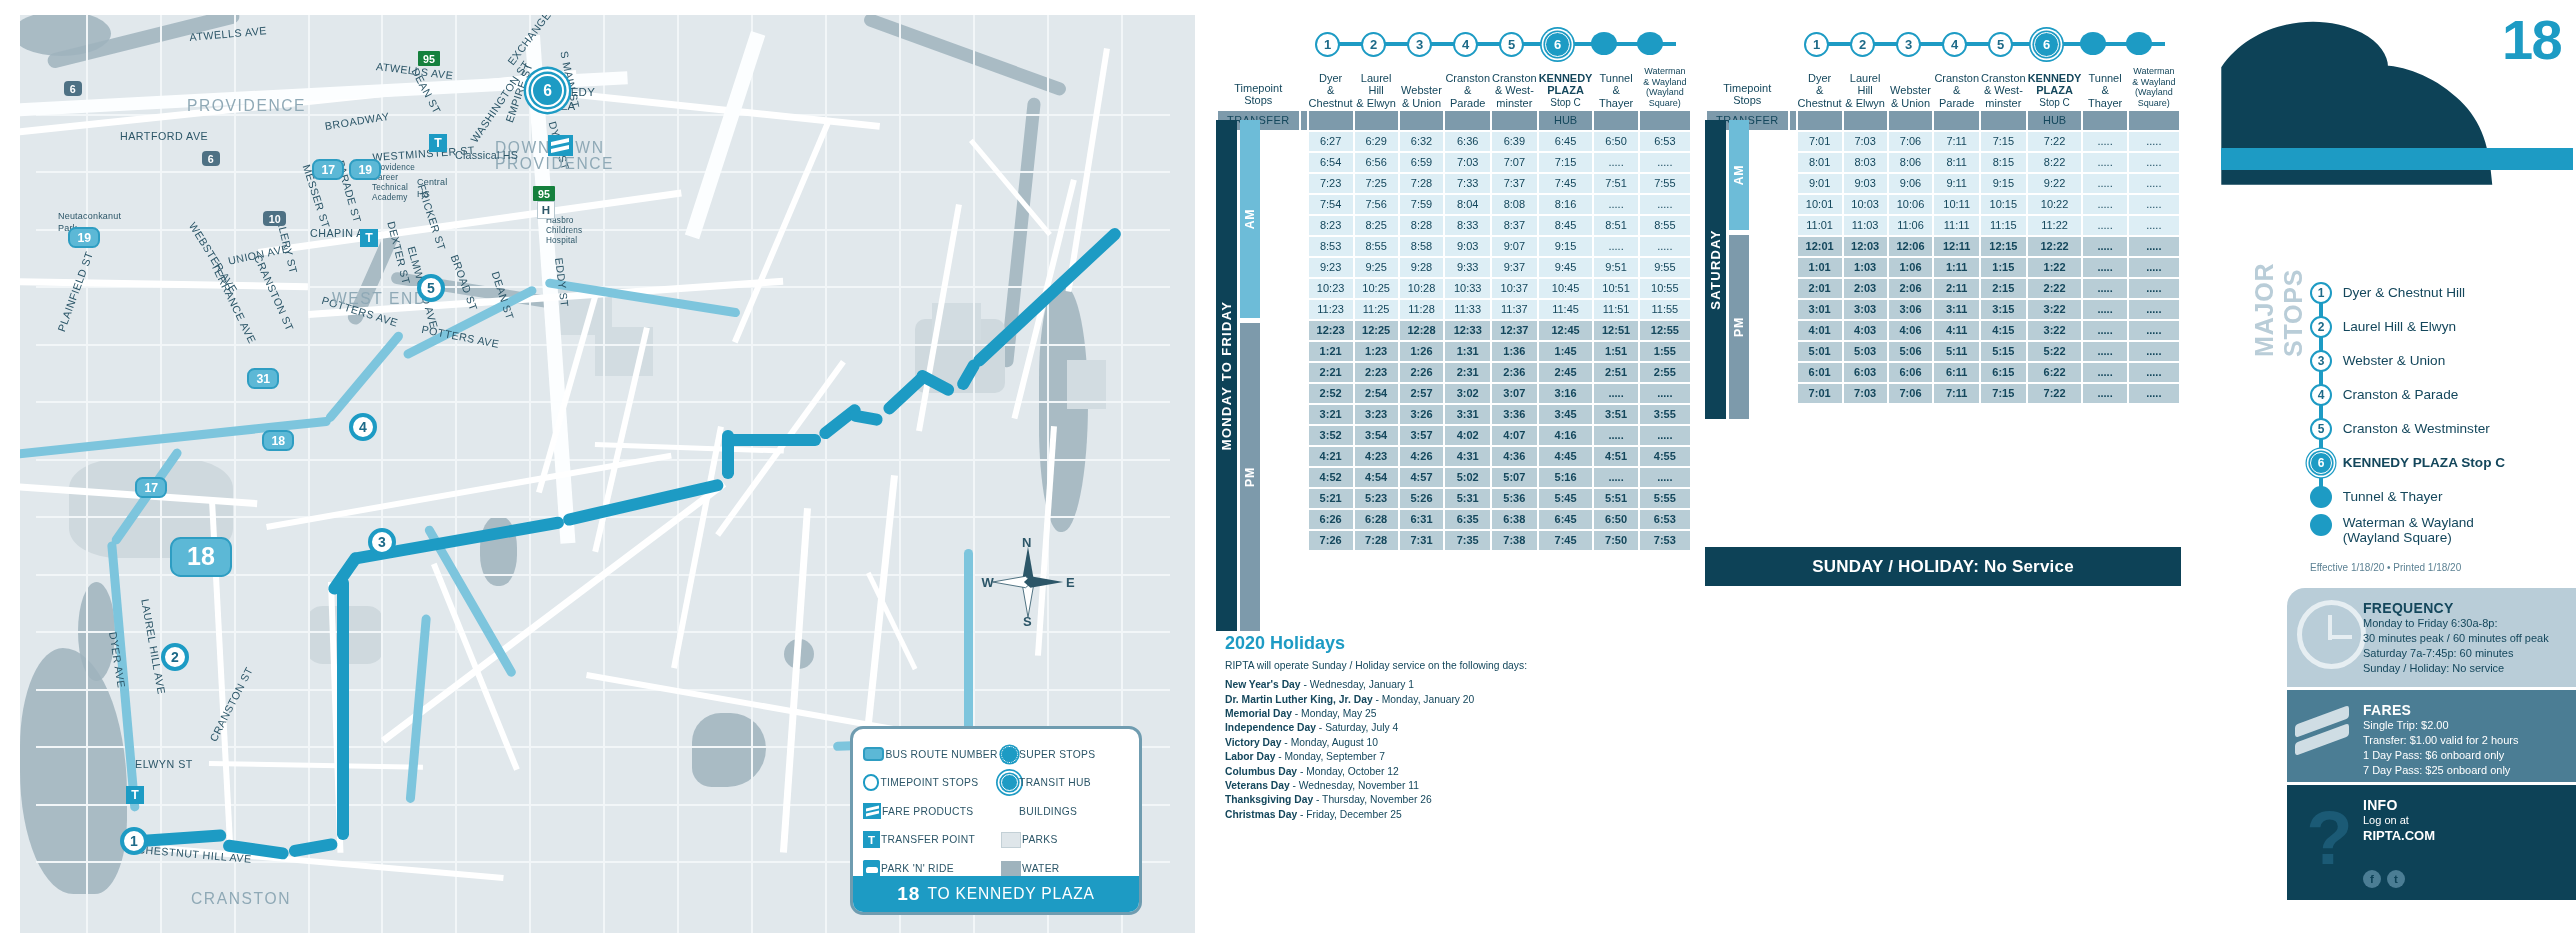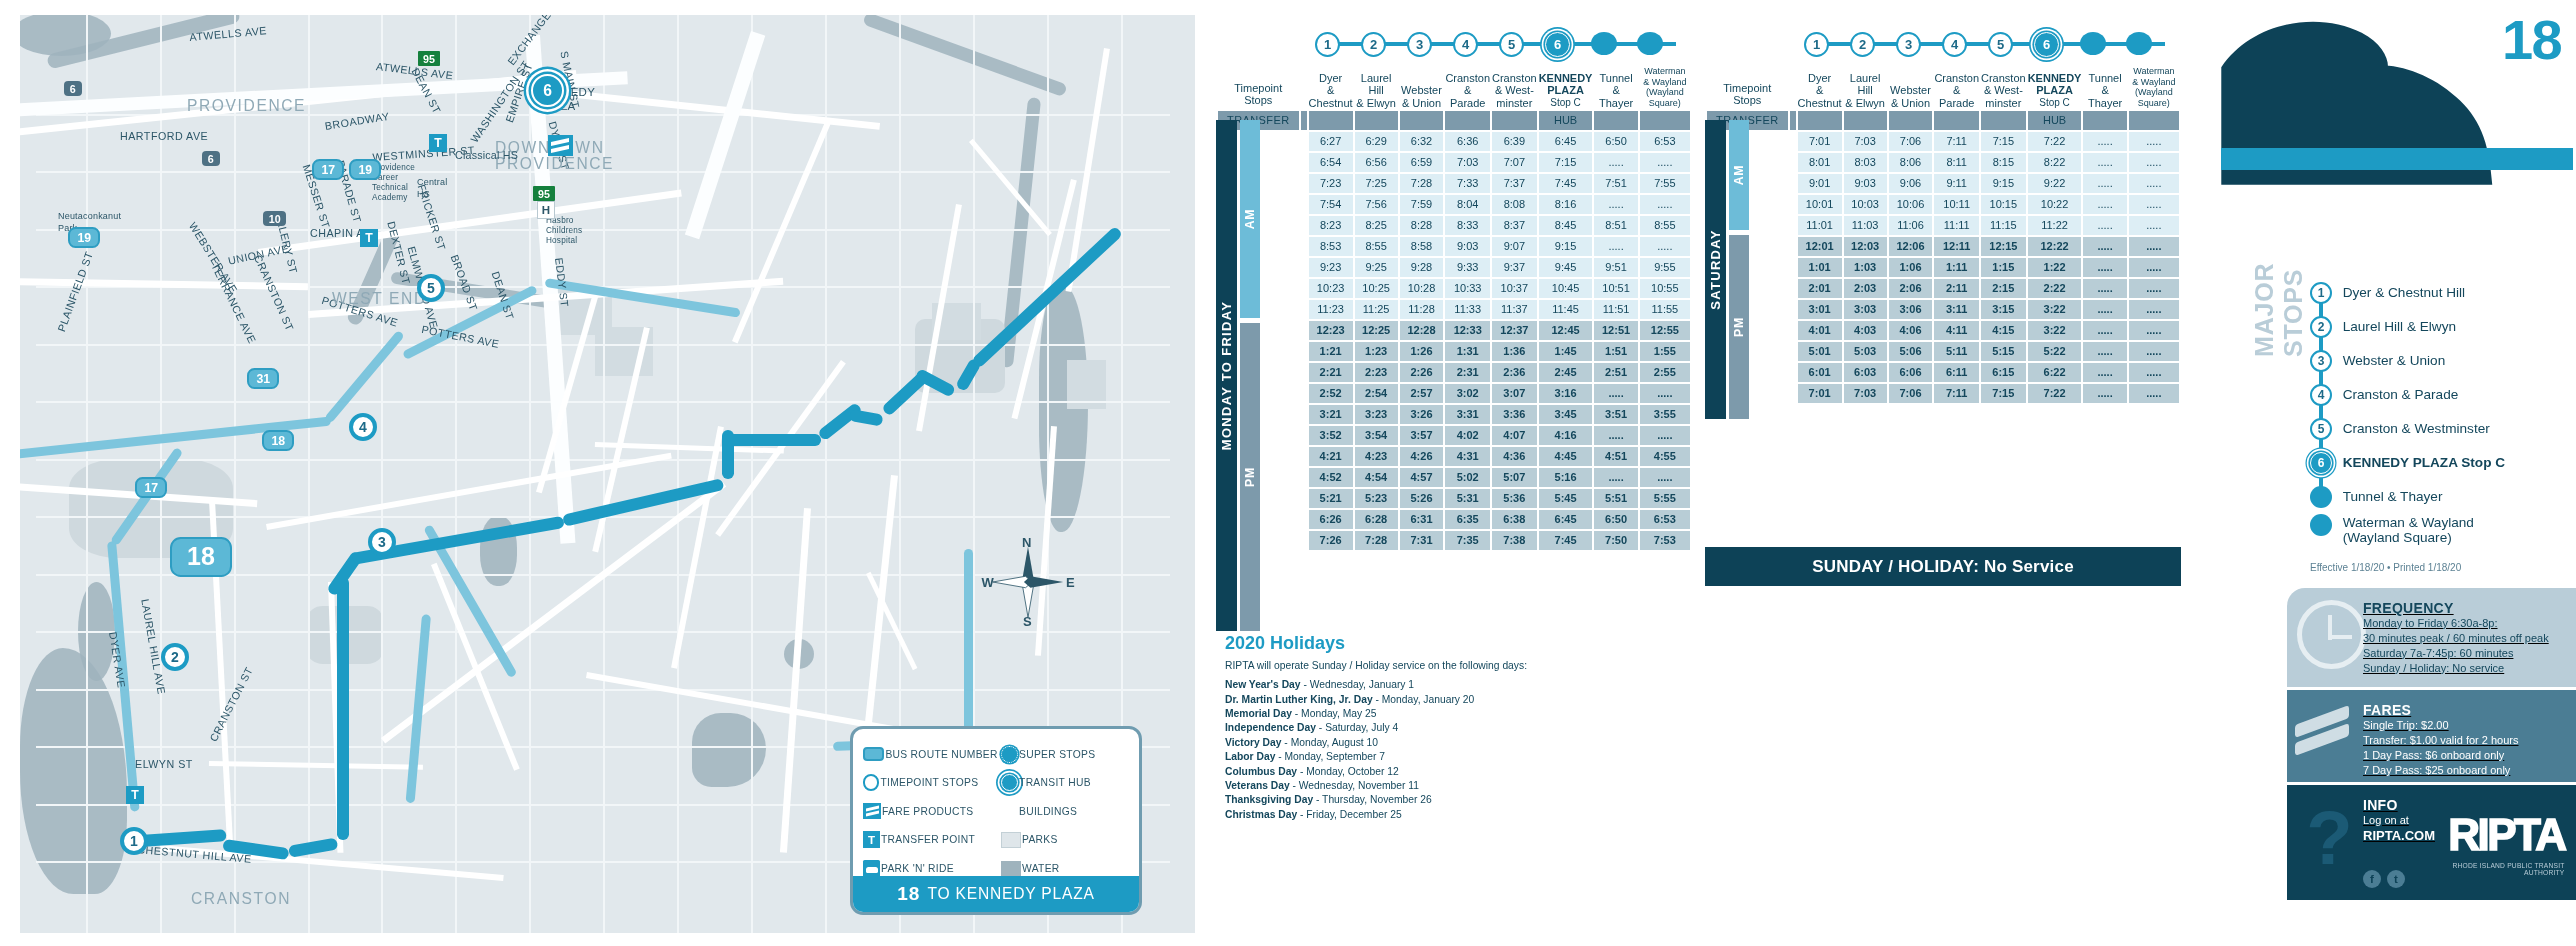--- a/index.html
+++ b/index.html
@@ -204,21 +204,21 @@
 
   .infoblock { position:absolute; left:69px; width:289px; }
   .ib-freq { top:588px; height:99px; background:#b9cdd8; border-radius: 18px 0 0 0; }
   .ib-fare { top:690px; height:92px; background:#4b7d94; }
   .ib-info { top:785px; height:115px; background:#0d4257; }
   .ib-title { font-weight:bold; font-size:14px; letter-spacing:0.3px; }
   .ib-line { font-size:11px; line-height:15px; }
   .ib-freq .ib-title, .ib-freq .ib-line { color:#14475c; }
   .ib-fare .ib-title, .ib-fare .ib-line { color:#fff; }
   .ib-info .ib-title, .ib-info .ib-line { color:#fff; }
-  .ib-body { position:absolute; left:76px; top:11.5px;text-decoration:underline; }
+  .ib-body { position:absolute; left:76px; top:11.5px; }
   .clockicon { position:absolute; left:10px; top:11.5px; width:69px;height:69px;border-radius:50%;
     border:5.8px solid #e6eef2; background:transparent; }
   .clockicon::before{content:"";position:absolute;left:26px;top:10px;width:4.1px;height:25px;background:#e6eef2;}
   .clockicon::after{content:"";position:absolute;left:29px;top:30px;width:20.5px;height:4.1px;background:#e6eef2;}
   .cardicon{position:absolute;left:6.6px;top:18px;width:66px;height:51px;}
   .cardicon i{position:absolute;display:block;background:#cfdde4;border-radius:3.3px;}
   .qicon{position:absolute;left:13px;top:16.4px;width:59px;height:74px;color:#1b5a75;font-weight:bold;
     font-size:76px;line-height:74px;text-align:center;}
   .ripta-logo{position:absolute;right:11.5px;top:25px;width:146px;height:67px;}
   .ripta-logo .lg{color:#fff;font-weight:bold;font-size:44px;letter-spacing:-2.5px;
@@ -1158,20 +1158,16 @@
       <div class="qicon">?</div>
       <div class="ib-body">
         <div class="ib-title">INFO</div>
         <div class="ib-line">Log on at</div>
         <div class="ib-line" style="font-weight:bold;font-size:13px;">RIPTA.COM</div>
       </div>
       <div class="socials">
         <div class="s">f</div>
         <div class="s">t</div>
       </div>
-      <div class="ripta-logo">
-        <div class="lg">RIPTA</div>
-        <div class="sub">RHODE ISLAND PUBLIC TRANSIT AUTHORITY</div>
-      </div>
     </div>
   </div>
 </div>
 
 
 </body></html>

